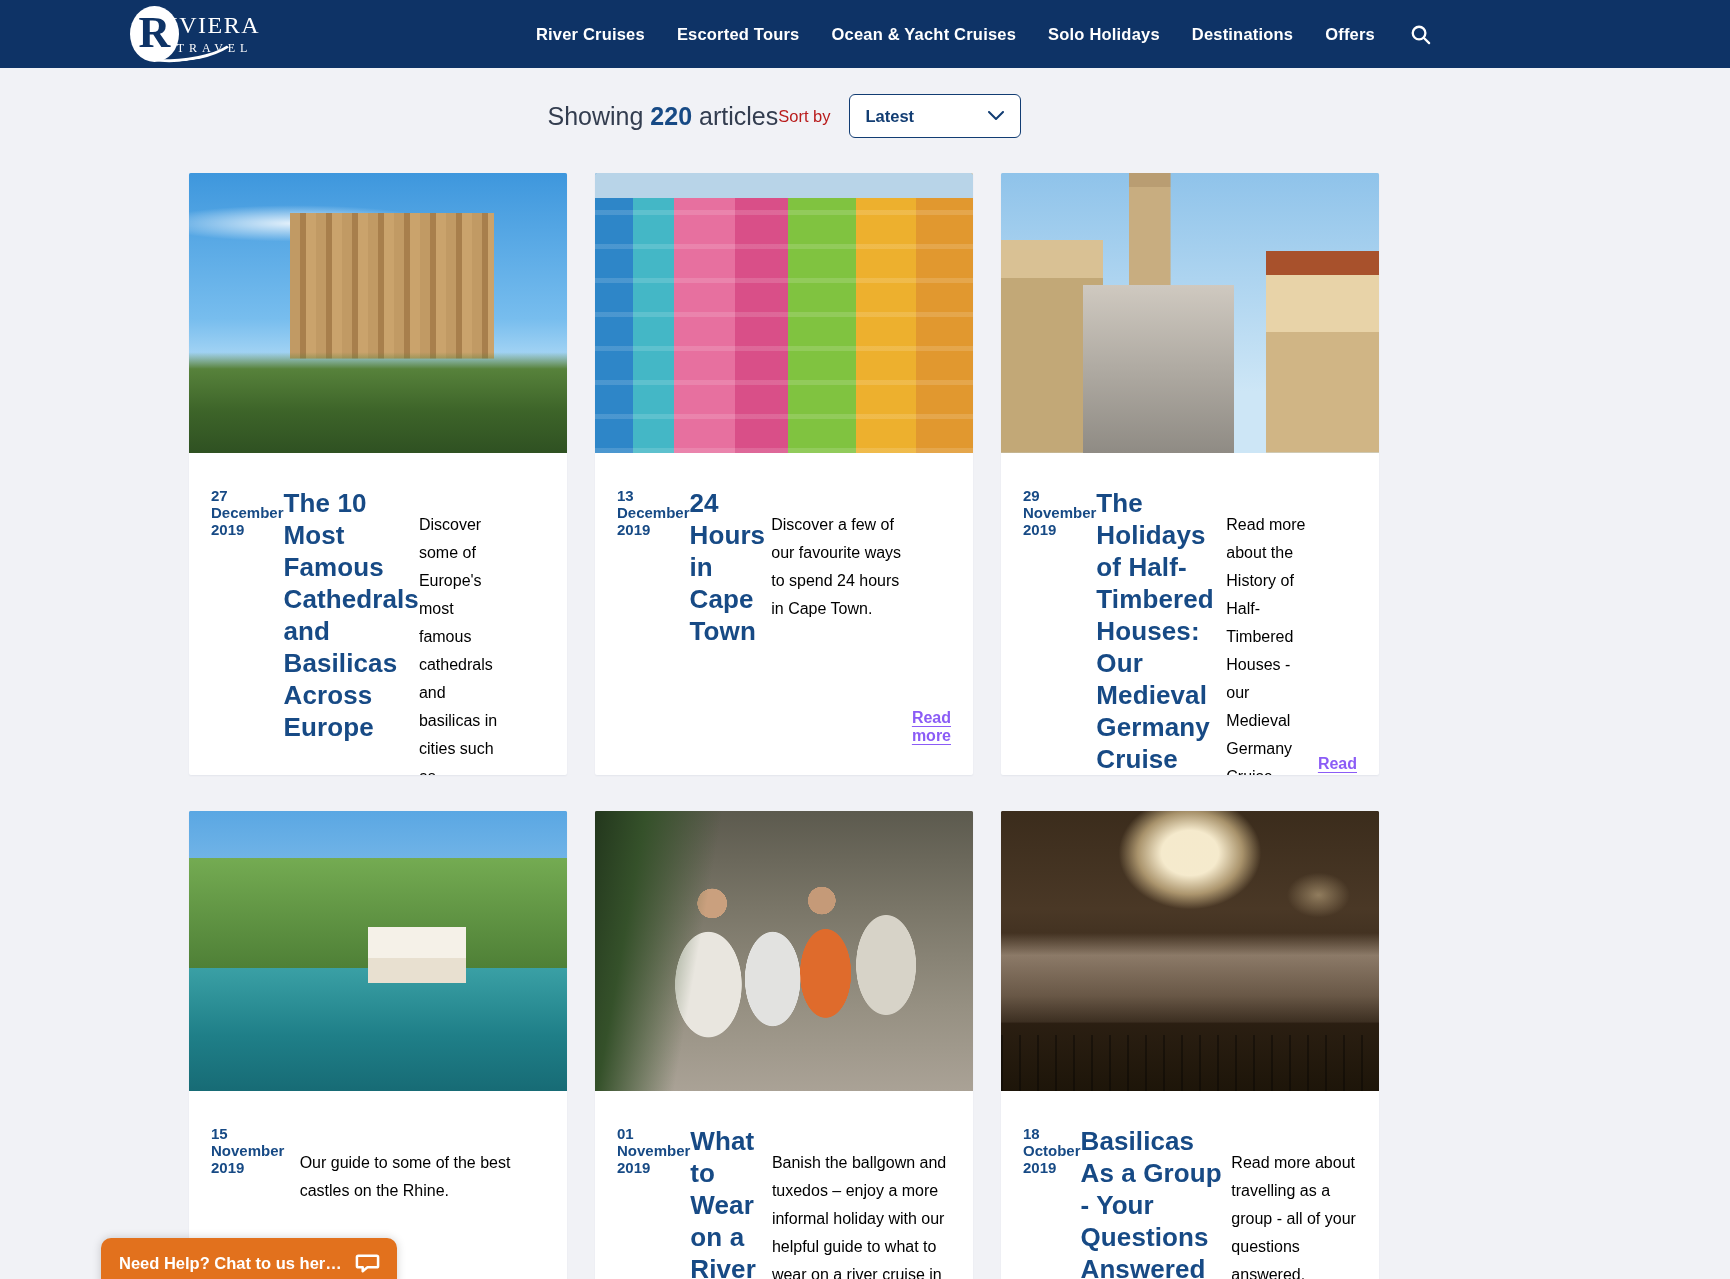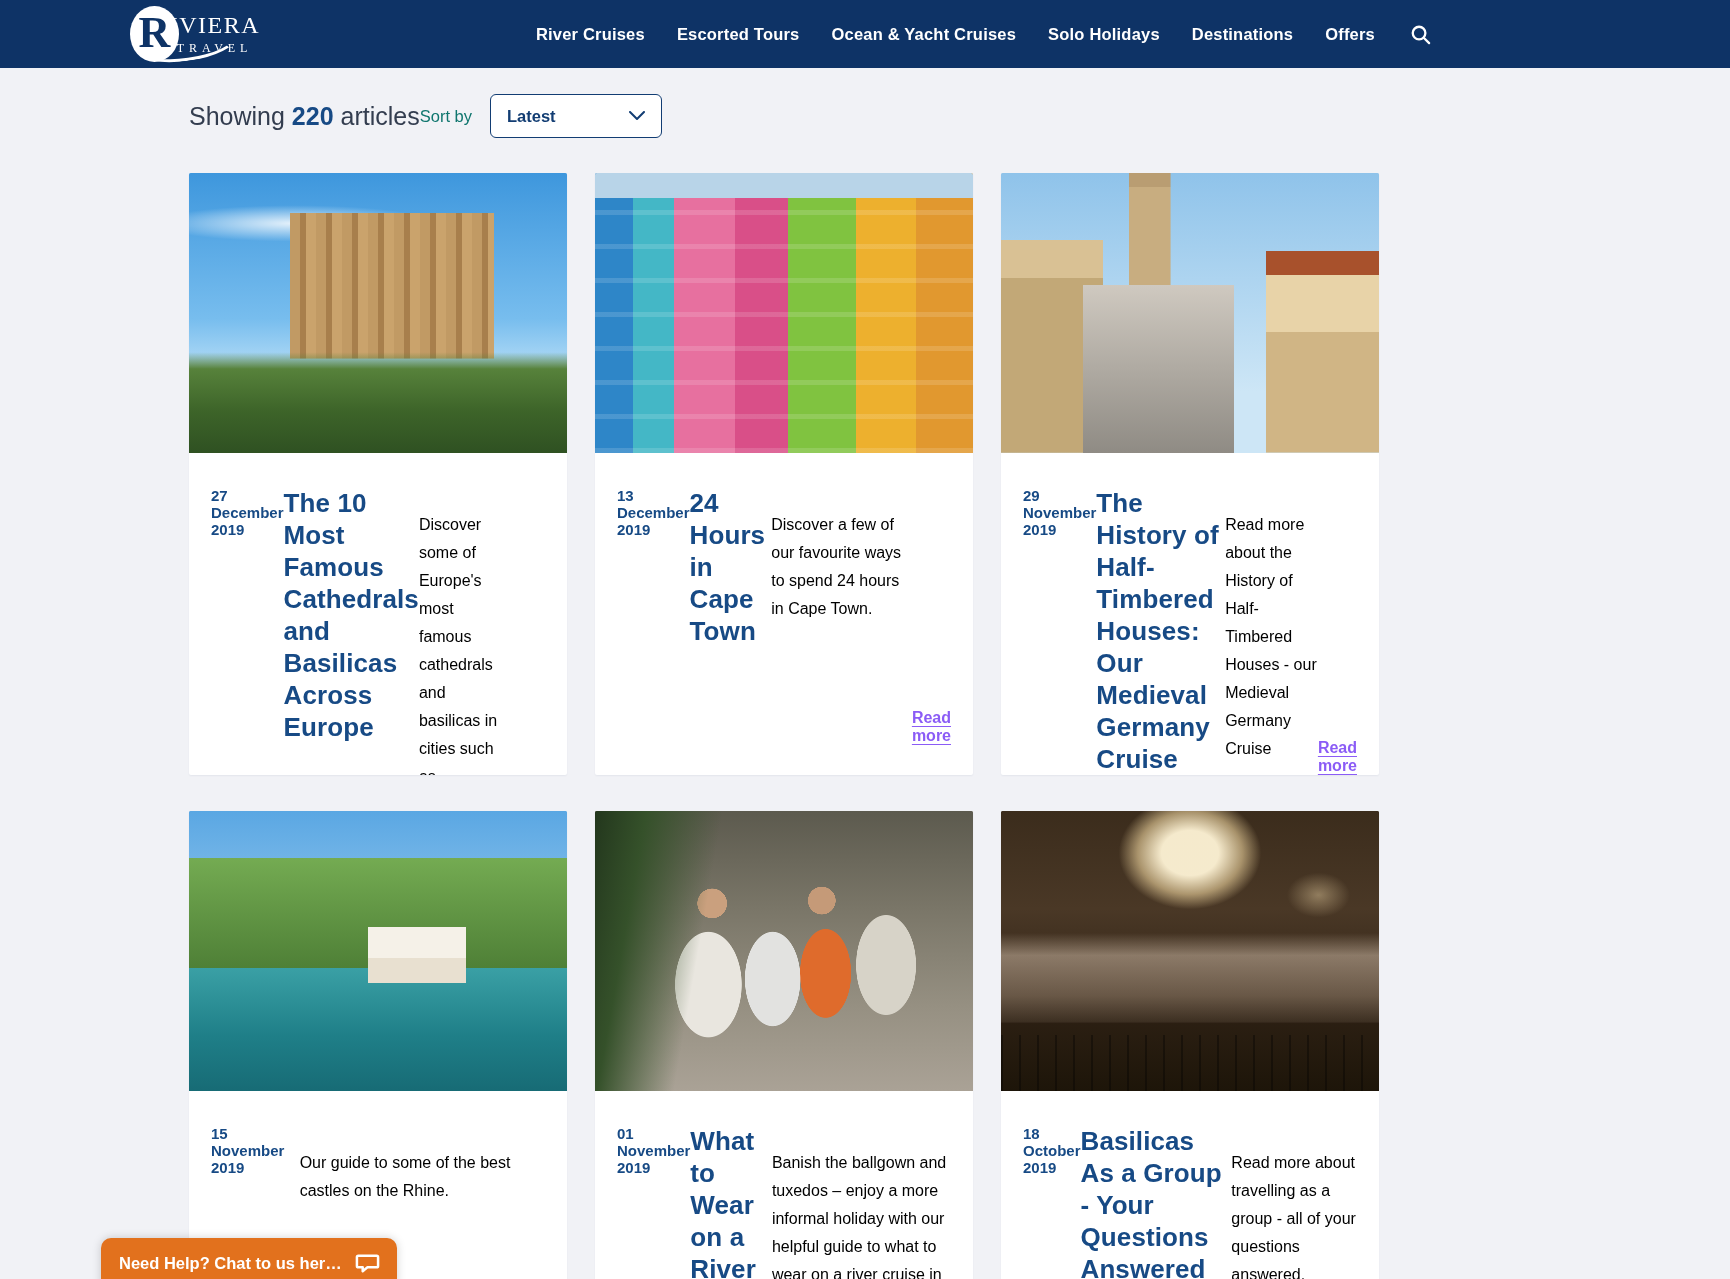--- a/index.html
+++ b/index.html
@@ -31,25 +31,25 @@
   }
   .main-nav { margin-left:auto; display:flex; align-items:center; gap:32px; }
   .nav-item {
     color:#ffffff; font-size:16.5px; font-weight:700; letter-spacing:.2px;
     white-space:nowrap; cursor:pointer;
   }
   .search-btn { display:flex; align-items:center; cursor:pointer; margin-left:2px; }
 
   
   .container { margin-left:189px; width:1190px; }
-  .toolbar { margin-top:24px; height:48px; display:flex; align-items:center; justify-content:flex-start; }
+  .toolbar { margin-top:24px; height:48px; display:flex; align-items:center; justify-content:center; }
   .showing { font-size:25px; color:#333d4f; }
   .showing b { color:#174a85; font-weight:800; }
   .sort-wrap { display:flex; align-items:center; gap:18px; }
-  .sort-label { font-size:16.5px; color:#0f766e; }
+  .sort-label { font-size:16.5px; color:#b91c1c; }
   .sort-select {
     width:172px; height:44px; background:#ffffff; border:1px solid #123d73;
     border-radius:6px; display:flex; align-items:center; justify-content:space-between;
     padding:0 16px; cursor:pointer;
   }
   .sort-value { font-size:16.5px; font-weight:700; color:#123d73; }
 
   
   .grid {
     margin-top:33px; display:grid; grid-template-columns:repeat(3, 378px);
@@ -212,21 +212,21 @@
           <h2 class="card-title">24 Hours in Cape Town</h2>
           <p class="card-desc">Discover a few of our favourite ways to spend 24 hours in Cape Town.</p>
           <a class="read-more">Read more</a>
         </div>
       </article>
 
       <article class="card">
         <div class="card-img img-rothenburg" aria-label="Half-timbered houses and cobbled street in a medieval German town"></div>
         <div class="card-body">
           <div class="card-date">29 November 2019</div>
-          <h2 class="card-title">The History of Half-Timbered Houses: Our Medieval Germany Cruise</h2>
+          <h2 class="card-title">The Holidays of Half-Timbered Houses: Our Medieval Germany Cruise</h2>
           <p class="card-desc">Read more about the History of Half-Timbered Houses - our Medieval Germany Cruise</p>
           <a class="read-more">Read more</a>
         </div>
       </article>
 
       <article class="card">
         <div class="card-img img-rhine" aria-label="Pfalzgrafenstein castle on the Rhine river with green hills behind"></div>
         <div class="card-body">
           <div class="card-date">15 November 2019</div>
           <p class="card-desc">Our guide to some of the best castles on the Rhine.</p>

